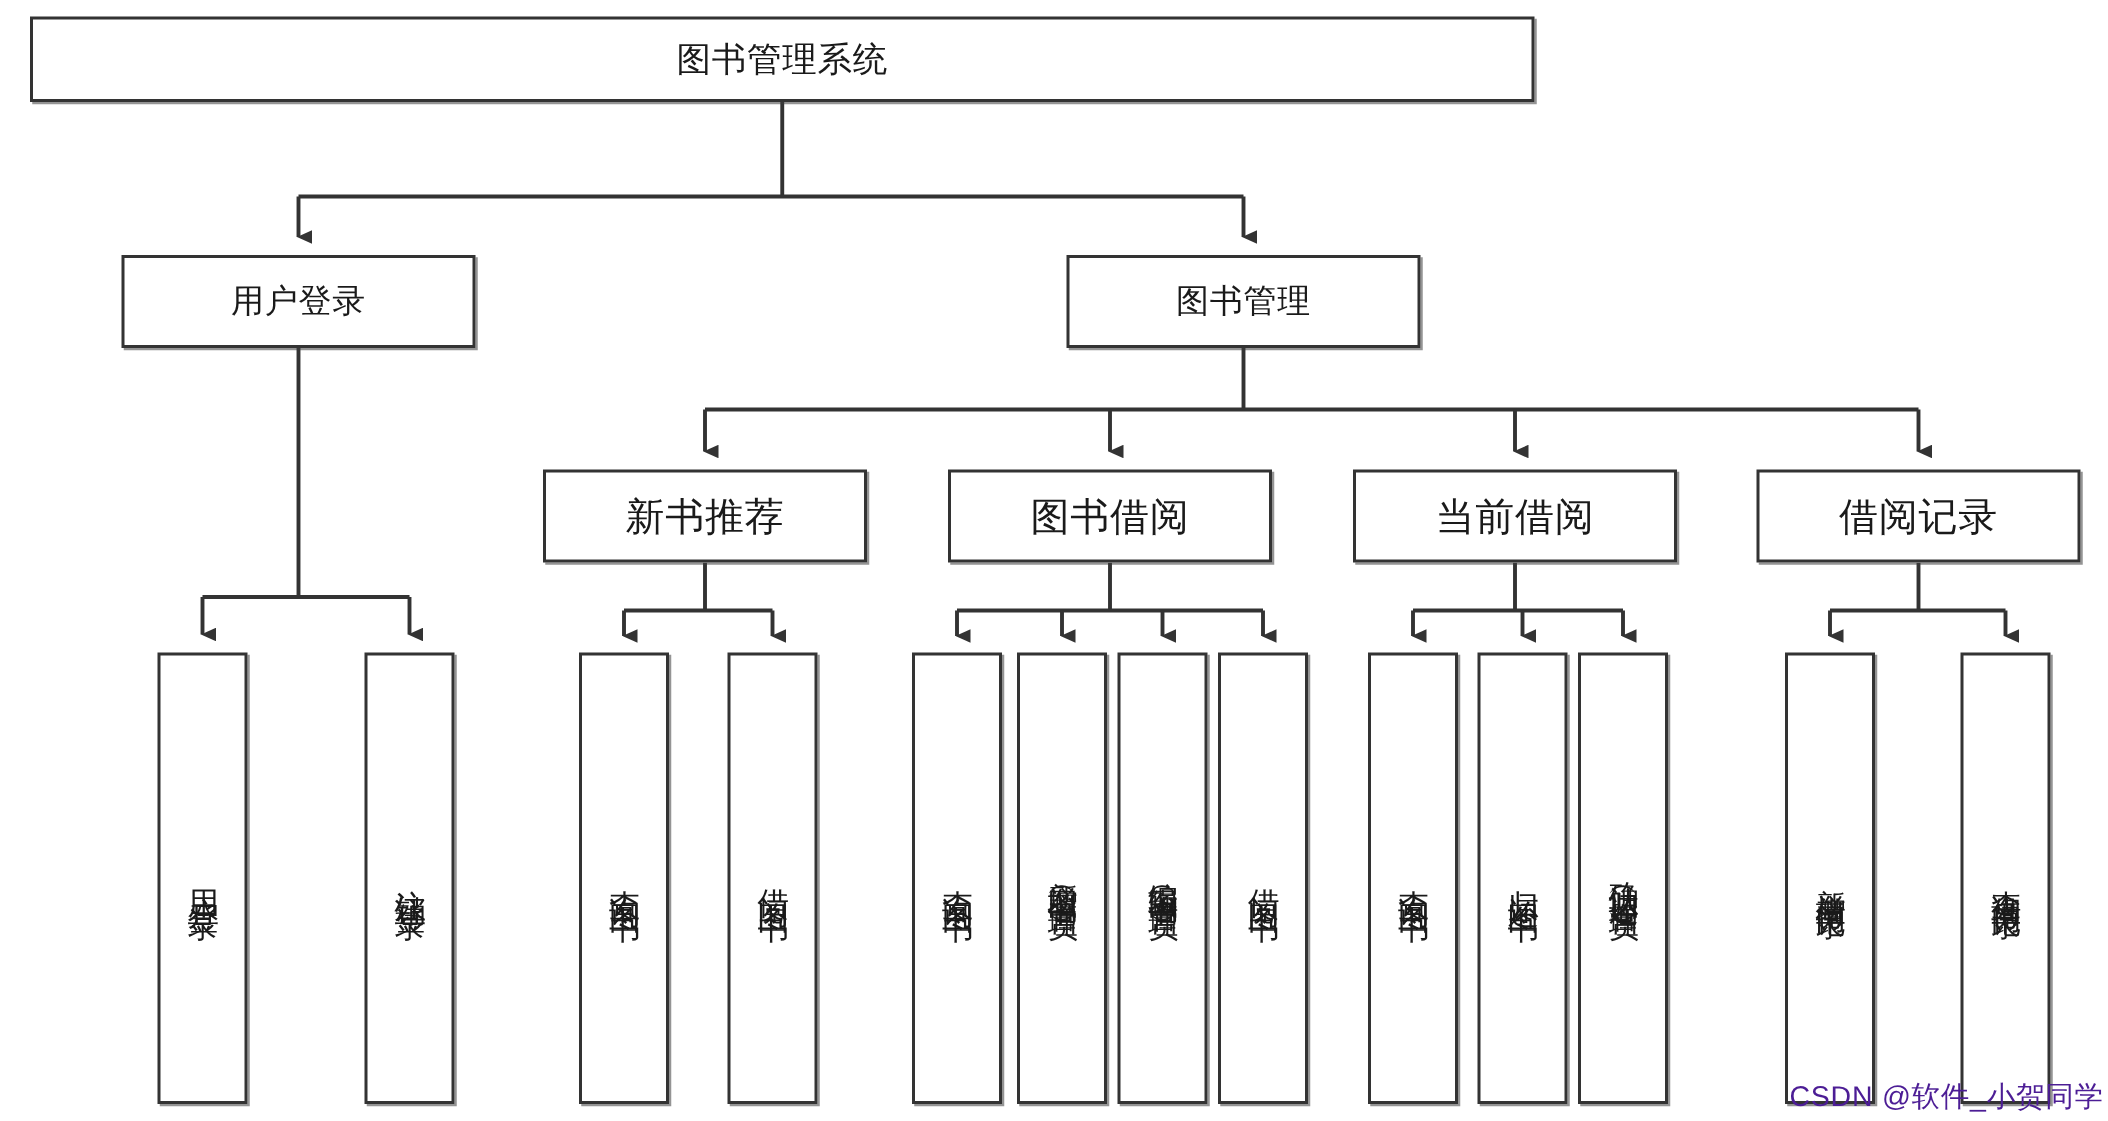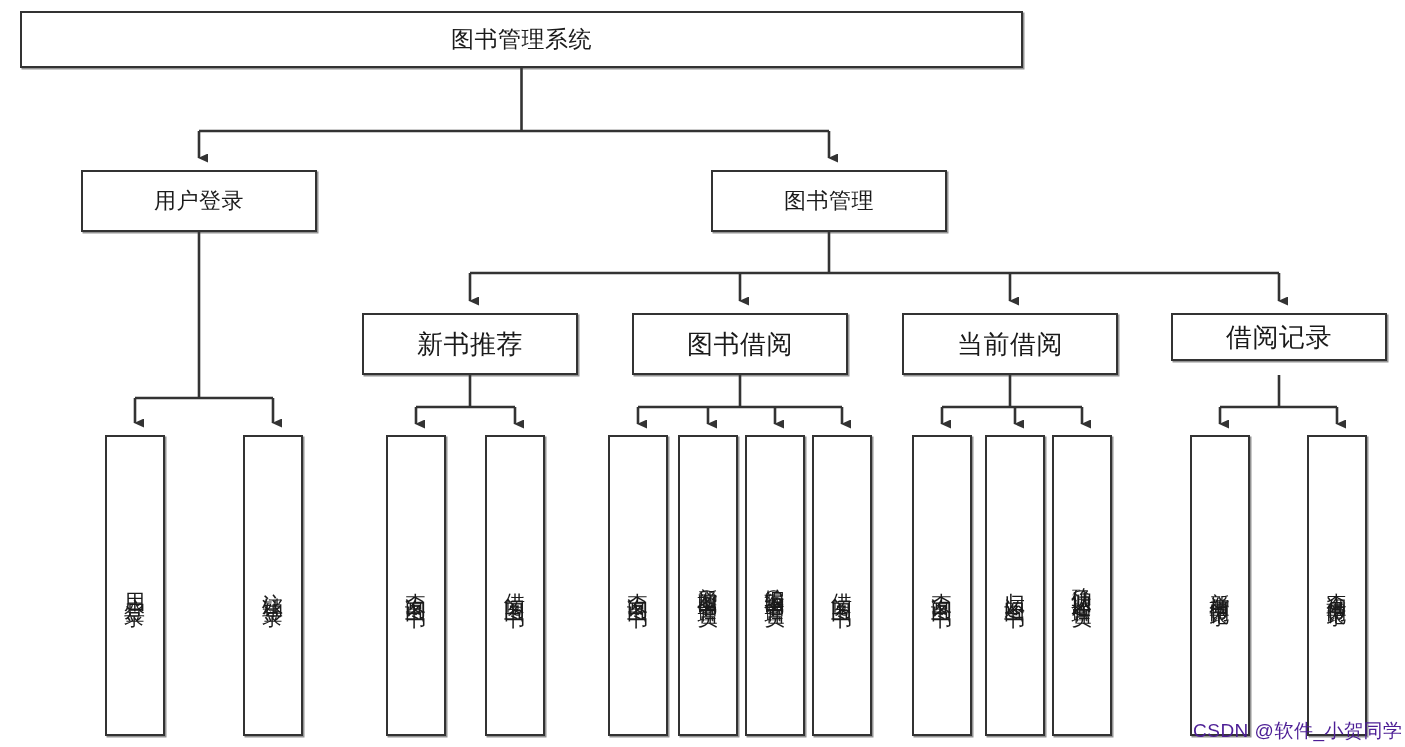--- a/index.html
+++ b/index.html
@@ -134,21 +134,21 @@
 
   <div class="node level3 horizontal" style="left:362px; top:313px; width:216px; height:62px;">
     <span class="label">新书推荐</span>
   </div>
   <div class="node level3 horizontal" style="left:632px; top:313px; width:216px; height:62px;">
     <span class="label">图书借阅</span>
   </div>
   <div class="node level3 horizontal" style="left:902px; top:313px; width:216px; height:62px;">
     <span class="label">当前借阅</span>
   </div>
-  <div class="node level3 horizontal" style="left:1171px; top:313px; width:216px; height:48px;">
+  <div class="node level3 horizontal" style="left:1171px; top:313px; width:216px; height:62px;">
     <span class="label">借阅记录</span>
   </div>
 
   <div class="node leaf vertical" style="left:105px; top:435px; width:60px; height:301px;">
     <span class="label">用户登录</span>
   </div>
   <div class="node leaf vertical" style="left:243px; top:435px; width:60px; height:301px;">
     <span class="label">注销登录</span>
   </div>
   <div class="node leaf vertical" style="left:386px; top:435px; width:60px; height:301px;">

